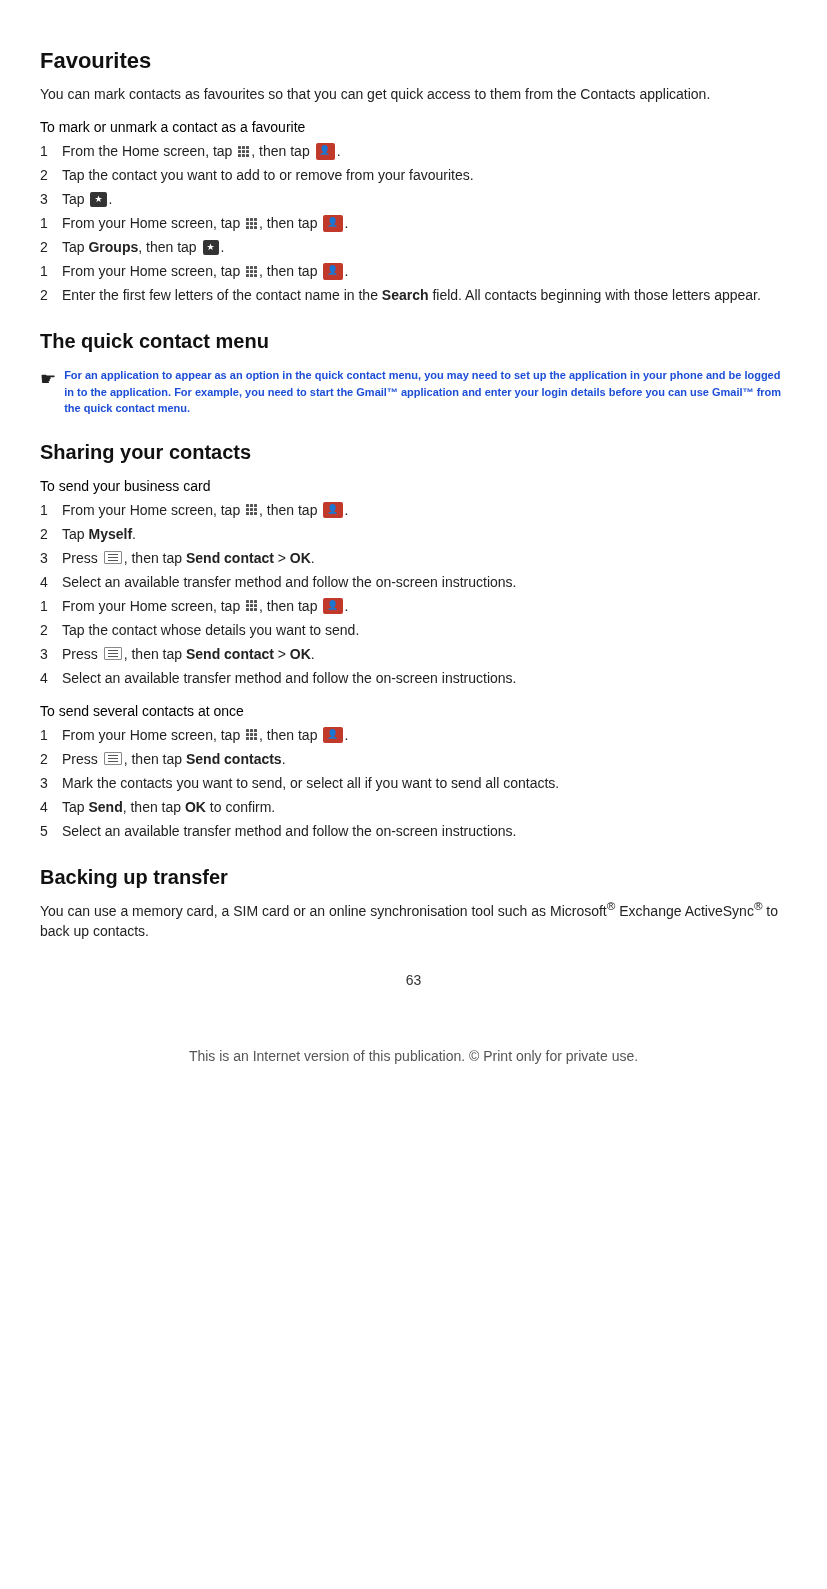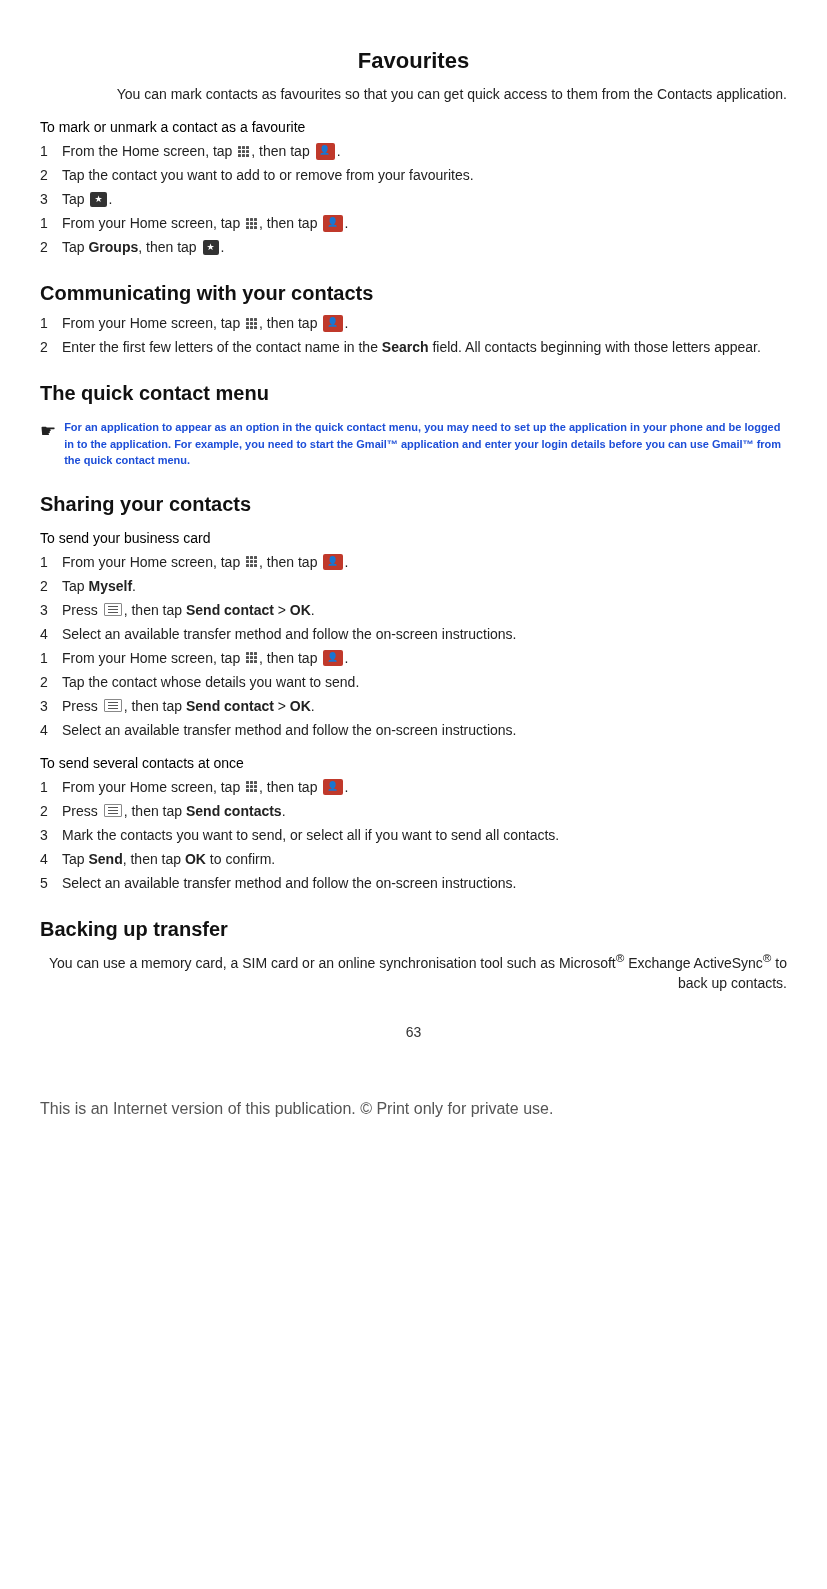--- a/index.html
+++ b/index.html
@@ -11,33 +11,31 @@
       width: 827px;
       min-height: 1589px;
       padding: 20px 40px 40px 40px;
     }
     h1.section-title {
       font-size: 22px;
       font-weight: bold;
       margin-top: 28px;
       margin-bottom: 10px;
       color: #111;
-      text-align: center;
     }
     h2.subsection-title {
       font-size: 20px;
       font-weight: bold;
       margin-top: 24px;
       margin-bottom: 8px;
       color: #111;
     }
     .section-intro {
       margin-bottom: 10px;
       line-height: 1.5;
-      text-align: right;
     }
     .green-heading {
       color: #000000;
       font-size: 14px;
       font-weight: normal;
       margin-top: 14px;
       margin-bottom: 6px;
     }
     .steps-list {
       list-style: none;
@@ -76,23 +74,24 @@
       flex-shrink: 0;
       margin-top: 1px;
     }
     .warning-text {
       font-size: 11px;
       font-weight: bold;
       line-height: 1.5;
       color: #1d4ed8;
     }
     .page-footer {
+      text-align: center;
       margin-top: 60px;
       color: #555;
-      font-size: 16px;
+      font-size: 14px;
     }
     .page-number {
       text-align: center;
       margin-top: 30px;
       font-size: 14px;
       color: #333;
     }
 
     
     .ic-grid {
@@ -229,21 +228,20 @@
       </span>
     </li>
     <li>
       <span class="step-num">2</span>
       <span class="step-text">
         Tap <b>Groups</b>, then tap <span class="ic-star-box">★</span>.
       </span>
     </li>
   </ol>
 
-  <h2 class="subsection-title">Communicating with your contacts</h2>
 
   <ol class="steps-list">
     <li>
       <span class="step-num">1</span>
       <span class="step-text">
         From your Home screen, tap
         <span class="ic-grid">
             <span class="ic-grid-row">
               <span class="ic-grid-dot"></span>
               <span class="ic-grid-dot"></span>

